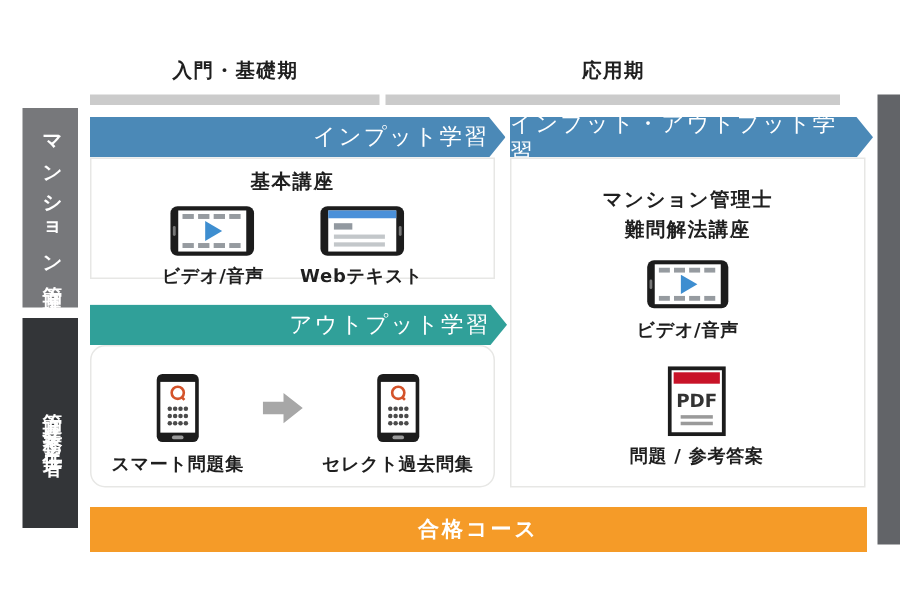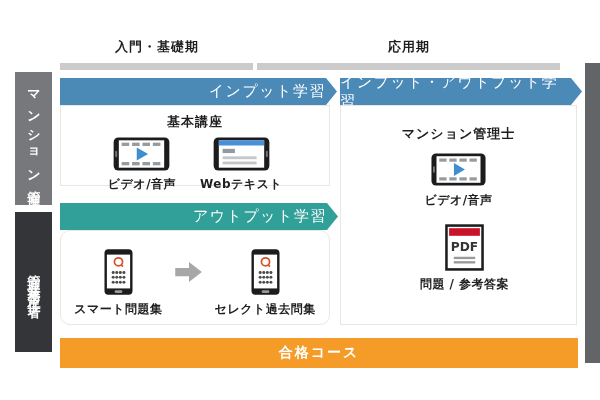--- a/index.html
+++ b/index.html
@@ -182,20 +182,21 @@
     </div>
   </div>
 
   <div class="banner blue" id="banner-io">
     <span>インプット・アウトプット学習</span>
   </div>
 
   <div class="panel" id="panel-advanced">
     <div class="two-line-heading">
       <div>マンション管理士</div>
+      <div>難問解法講座</div>
     </div>
     <div class="icon-item" id="adv-video">
       <svg width="55" height="35" viewBox="0 0 60 36">
         <rect x="0.5" y="0.5" width="59" height="35" rx="5" fill="#1c1c1c"></rect>
         <rect x="6" y="3.5" width="48" height="29" fill="#ffffff"></rect>
         <rect x="2.2" y="14.5" width="2" height="7" rx="1" fill="#777"></rect>
         <rect x="9" y="6" width="8" height="3.5" fill="#969ba0"></rect>
         <rect x="20" y="6" width="8" height="3.5" fill="#969ba0"></rect>
         <rect x="31" y="6" width="8" height="3.5" fill="#969ba0"></rect>
         <rect x="42" y="6" width="8" height="3.5" fill="#969ba0"></rect>

